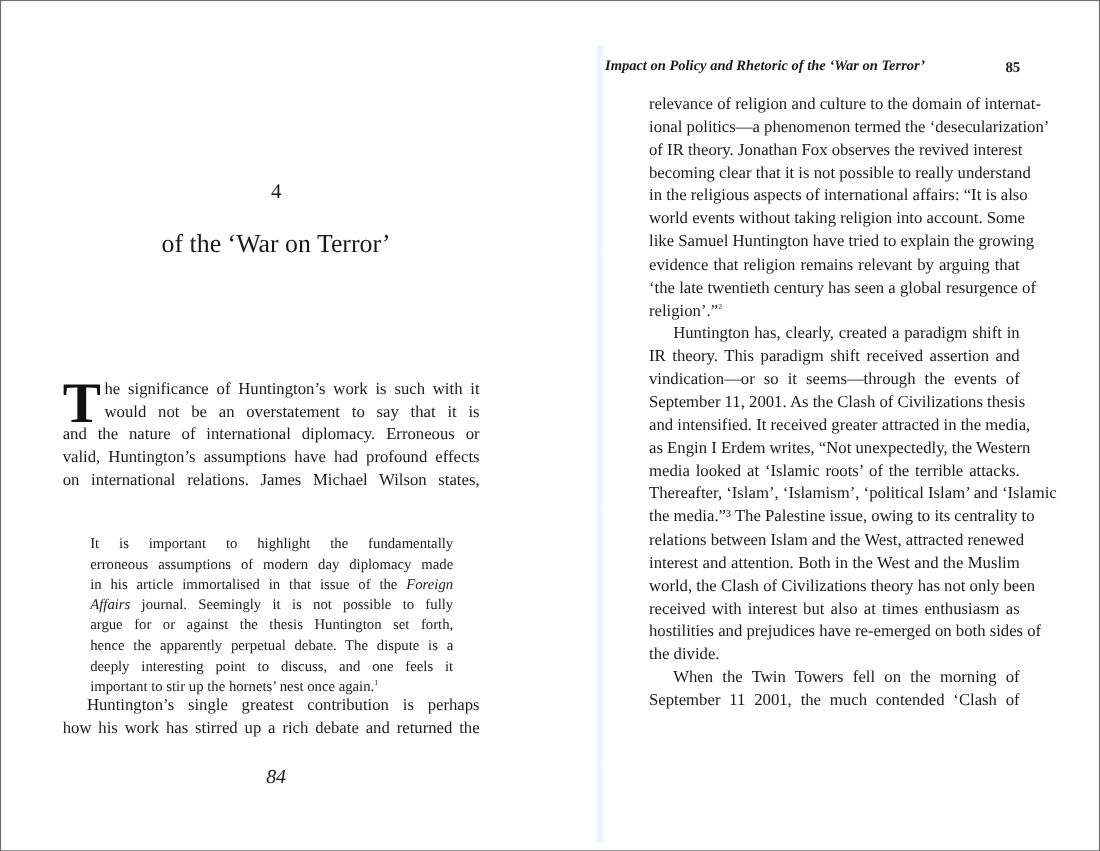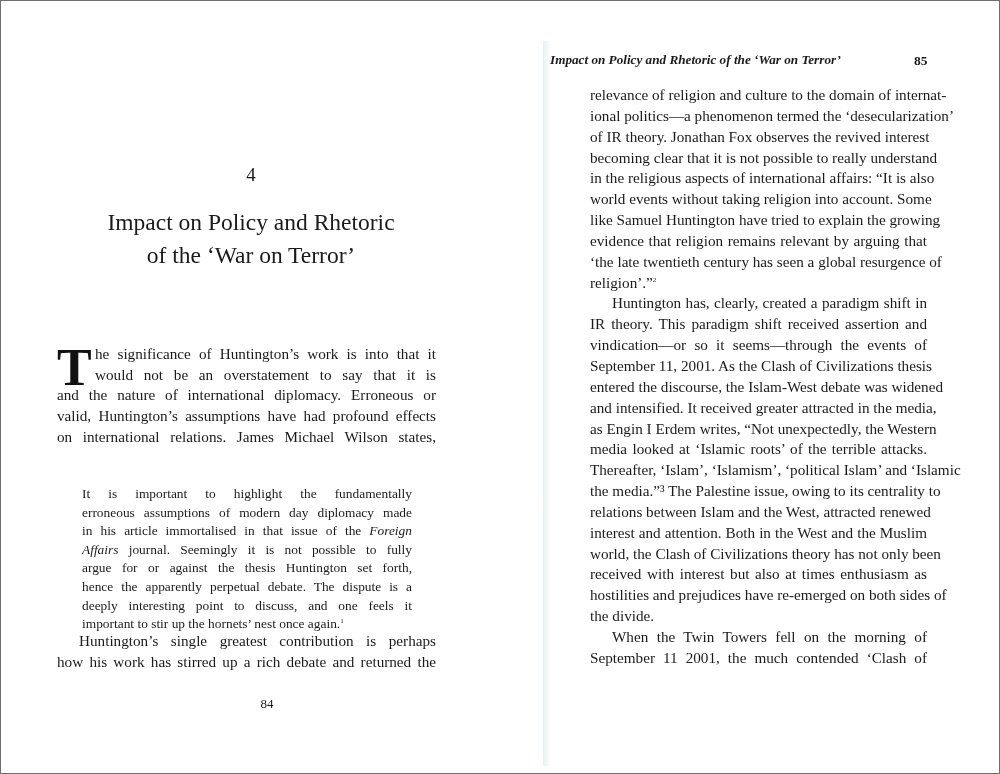--- a/index.html
+++ b/index.html
@@ -106,24 +106,25 @@
       line-height: 0;
     }
     .left-after {
       position: absolute;
       left: 56px;
       width: 379px;
       top: 630px;
     }
     .folio-left {
       position: absolute;
-      left: 16px; width: 500px;
+      left: 0; width: 500px;
       top: 695px;
       text-align: center;
-      font-size: 13px;
+      font-size: 18px;
+      font-style: italic;
     }
 
     .running-head {
       position: absolute;
       left: 49px;
       top: 51px;
       font-style: italic;
       font-size: 13.2px;
       white-space: nowrap;
       font-weight: bold;
@@ -145,27 +146,26 @@
     em.it { font-style: italic; }
   </style>
 </head>
 <body>
 
 <div class="frame">
 
   <div class="page page-left">
     <div class="chapter-number">4</div>
     <div class="chapter-title">
-      <div>Impact on Policy and Rhetoric</div>
       <div>of the ‘War on Terror’</div>
     </div>
 
     <div class="drop-cap">T</div>
     <div class="left-body body-text first-lines">
-      <span class="line">he significance of Huntington’s work is into that it</span>
+      <span class="line">he significance of Huntington’s work is such with it</span>
       <span class="line">would not be an overstatement to say that it is</span>
       <span class="line">and the nature of international diplomacy. Erroneous or</span>
       <span class="line">valid, Huntington’s assumptions have had profound effects</span>
       <span class="line">on international relations. James Michael Wilson states,</span>
     </div>
 
     <div class="block-quote body-text">
       <span class="line">It is important to highlight the fundamentally</span>
       <span class="line">erroneous assumptions of modern day diplomacy made</span>
       <span class="line"><span>in his article immortalised in that issue of the</span> <em class="it">Foreign</em></span>
@@ -196,21 +196,20 @@
         <span class="line"><span>in the religious aspects of international affairs: “It is also</span></span>
         <span class="line"><span>world events without taking religion into account. Some</span></span>
         <span class="line"><span>like Samuel Huntington have tried to explain the growing</span></span>
         <span class="line"><span>evidence that religion remains relevant by arguing that</span></span>
         <span class="line"><span>‘the late twentieth century has seen a global resurgence of</span></span>
         <span class="line last"><span>religion’.”</span><span class="sup">2</span></span>
         <span class="line indent"><span>Huntington has, clearly, created a paradigm shift in</span></span>
         <span class="line"><span>IR theory. This paradigm shift received assertion and</span></span>
         <span class="line"><span>vindication—or so it seems—through the events of</span></span>
         <span class="line"><span>September 11, 2001. As the Clash of Civilizations thesis</span></span>
-        <span class="line"><span>entered the discourse, the Islam-West debate was widened</span></span>
         <span class="line"><span>and intensified. It received greater attracted in the media,</span></span>
         <span class="line"><span>as Engin I Erdem writes, “Not unexpectedly, the Western</span></span>
         <span class="line"><span>media looked at ‘Islamic roots’ of the terrible attacks.</span></span>
         <span class="line"><span>Thereafter, ‘Islam’, ‘Islamism’, ‘political Islam’ and ‘Islamic</span></span>
         <span class="line"><span>the media.”³ The Palestine issue, owing to its centrality to</span></span>
         <span class="line"><span>relations between Islam and the West, attracted renewed</span></span>
         <span class="line"><span>interest and attention. Both in the West and the Muslim</span></span>
         <span class="line"><span>world, the Clash of Civilizations theory has not only been</span></span>
         <span class="line"><span>received with interest but also at times enthusiasm as</span></span>
         <span class="line"><span>hostilities and prejudices have re-emerged on both sides of</span></span>

